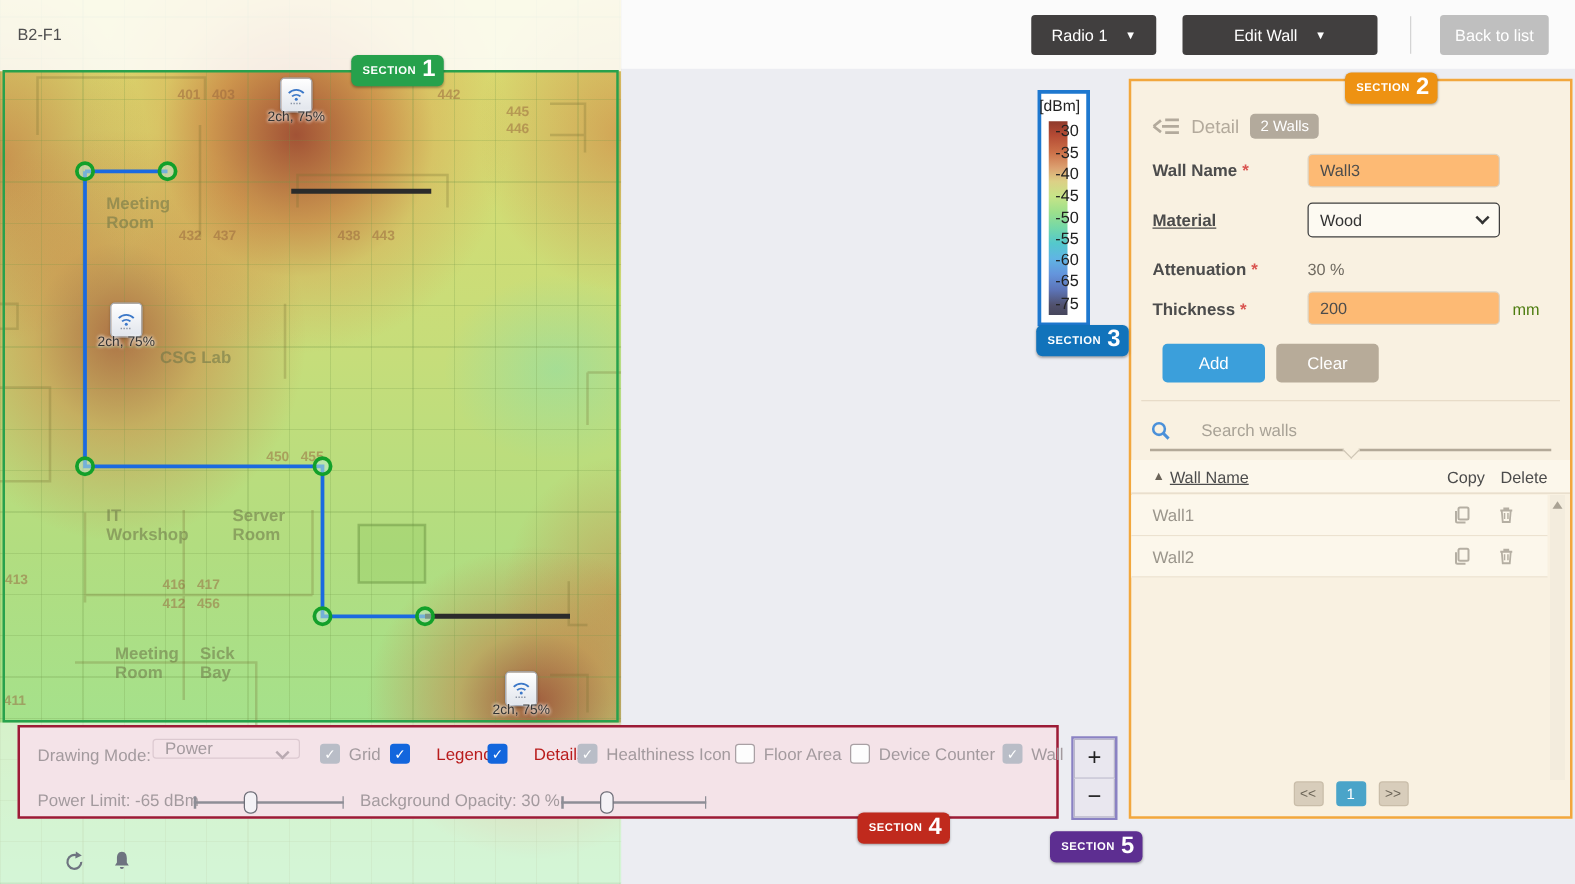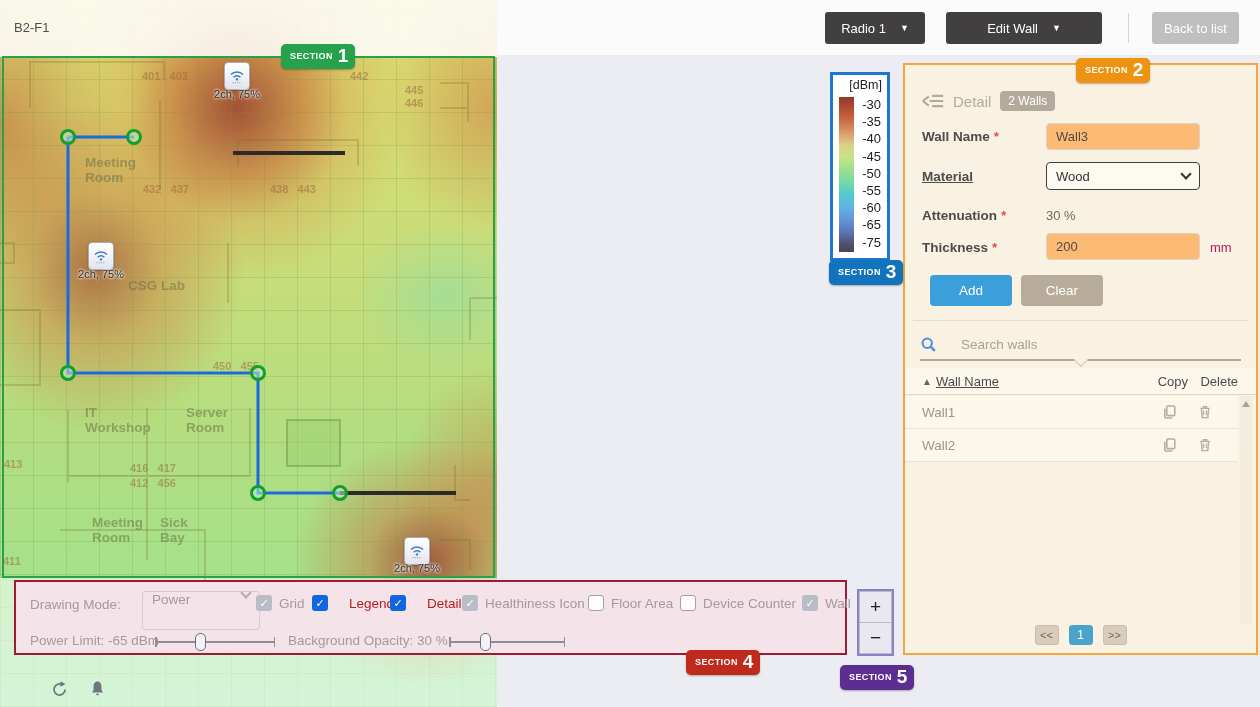--- a/index.html
+++ b/index.html
@@ -48,21 +48,21 @@
         border:1px solid #a7adb8; box-shadow:0 1px 2px rgba(0,0,0,.25); z-index:5;
         display:flex; align-items:center; justify-content:center; cursor:pointer; }
   .ap-label { z-index:5; font-size:11px; color:#333; text-shadow:0 0 3px #fff,0 0 3px #fff; width:70px; text-align:center; }
 
   .tooltip { left:323px; top:158px; width:124px; background:rgba(42,48,42,.92); border-radius:6px;
              padding:9px 12px; z-index:7; color:#fff; font-size:12.5px; line-height:21px; }
   .tooltip .tl { white-space:nowrap; }
   .tooltip .tv { margin-left:6px; }
 
   
-  .legend { left:830px; top:72px; width:60px; height:189px; background:#fff; border:3px solid #1e78cf; z-index:8; }
+  .legend { left:830px; top:72px; width:42px; height:189px; background:#fff; border:3px solid #1e78cf; z-index:8; }
   .legend-title { position:absolute; right:5px; top:3px; font-size:12.5px; color:#222; }
   .legend-bar { position:absolute; left:6px; top:22px; width:15px; height:155px;
     background:linear-gradient(180deg,#8f3a2c 0%,#b44a34 7%,#cc7048 16%,#dca070 24%,#dcd086 31%,#c6e488 39%,#9ce08c 47%,#74d8a8 55%,#54c8cc 63%,#60b4e4 71%,#6494dc 79%,#5c74b8 87%,#50506c 95%,#46465c 100%); }
   .legend-ticks { position:absolute; right:6px; top:22px; display:flex; flex-direction:column; }
   .legend-ticks span { font-size:13px; color:#222; height:17.2px; text-align:right; }
 
   
   .badge { z-index:12; color:#fff; border-radius:5px; padding:1px 7px 2px 9px; display:flex; align-items:center; gap:5px;
            box-shadow:0 1px 2px rgba(0,0,0,.3); }
   .badge .bl { font-size:9px; font-weight:700; letter-spacing:.4px; }
@@ -80,21 +80,21 @@
   .walls-badge { background:#b3aa9c; color:#fff; font-size:12px; border-radius:4px; padding:3px 8px; }
   .f-label { position:absolute; left:17px; font-size:13.5px; font-weight:700; color:#4c4c4c; }
   .req { color:#d9534f; margin-left:4px; }
   .f-input { position:absolute; left:141px; width:154px; height:27px; border:1px solid #ddd3c2; border-radius:4px;
              background:#fdba74; font-size:13px; color:#4c4c4c; padding:0 9px; font-family:"Liberation Sans",sans-serif; }
   .f-select { position:absolute; left:141px; width:154px; height:28px; border:1px solid #3f3f3f; border-radius:4px;
               background:#fdfaf2; font-size:13px; color:#333; padding:0 9px; display:flex; align-items:center;
               justify-content:space-between; cursor:pointer; }
   .chev { width:8px; height:8px; border-right:2px solid #333; border-bottom:2px solid #333; transform:rotate(45deg); margin-top:-4px; }
   .f-static { position:absolute; left:141px; font-size:13px; color:#6f6a60; }
-  .f-unit { position:absolute; left:305px; font-size:13px; color:#be185d; }
+  .f-unit { position:absolute; left:305px; font-size:13px; color:#4d7c0f; }
   .btn-add { position:absolute; left:25px; top:210px; width:82px; height:31px; background:#3b9fdb; color:#fff;
              border:none; border-radius:4px; font-size:13.5px; cursor:pointer; }
   .btn-clear { position:absolute; left:116px; top:210px; width:82px; height:31px; background:#b7ab99; color:#fff;
                border:none; border-radius:4px; font-size:13.5px; cursor:pointer; }
   .panel-div { position:absolute; left:8px; right:8px; top:255px; height:1px; background:#e8dcc8; }
   .search-row { position:absolute; left:15px; right:15px; top:266px; height:26px; display:flex; align-items:center; gap:24px; }
   .search-input { border:none; background:transparent; outline:none; font-size:13.5px; color:#6f6a60; flex:1;
                   font-family:"Liberation Sans",sans-serif; }
   .search-input::placeholder { color:#a8a296; }
   .search-underline { position:absolute; left:15px; right:15px; top:294px; height:2px; background:#b3a998; }
@@ -118,22 +118,22 @@
   .pager { position:absolute; left:0; right:0; top:560px; display:flex; justify-content:center; gap:10px; }
   .pg { height:20px; min-width:24px; border:1px solid #c9bda9; border-radius:3px; background:#d8cdbb; color:#6b6457;
         font-size:11px; cursor:pointer; padding:0 4px; }
   .pg-cur { background:#4aa4c9; border-color:#4aa4c9; color:#fff; font-size:12px; }
 
   
   .toolbar { left:14px; top:580px; width:833px; height:75px; background:#f4e3e8; border:2px solid #9c1b36; z-index:8; }
   .tb-muted { color:#a39a9e; font-size:13.5px; }
   .tb-row1 { position:absolute; left:0; top:9px; height:28px; width:100%; }
   .dm-label { position:absolute; left:14px; top:6px; }
-  .dm-select { position:absolute; left:106px; top:0; width:118px; height:39px; border:1px solid #dcc9d0; border-radius:3px;
-               display:flex; align-items:flex-start; justify-content:space-between; padding:0 9px; color:#a39a9e; font-size:13.5px;margin-left:20px; }
+  .dm-select { position:absolute; left:106px; top:0; width:118px; height:16px; border:1px solid #dcc9d0; border-radius:3px;
+               display:flex; align-items:flex-end; justify-content:space-between; padding:0 9px; color:#a39a9e; font-size:13.5px; }
   .dm-select .chev { border-color:#b9aab1; margin-top:-3px; }
   .cb-item { position:absolute; top:4px; display:flex; align-items:center; gap:7px; }
   .cbox { width:16px; height:16px; border-radius:3px; display:flex; align-items:center; justify-content:center;
           font-size:11px; color:#fff; }
   .cb-on { background:#1266dd; }
   .cb-dis { background:#b9bdc7; }
   .cb-off { background:#fdfdfd; border:1px solid #a9a0a4; }
   .cb-lab-on { color:#b91c1c; font-size:13.5px;margin-left:14px; }
   .cb-lab-dis { color:#a39a9e; font-size:13.5px; }
   .tb-row2 { position:absolute; left:0; top:48px; height:24px; width:100%; }

